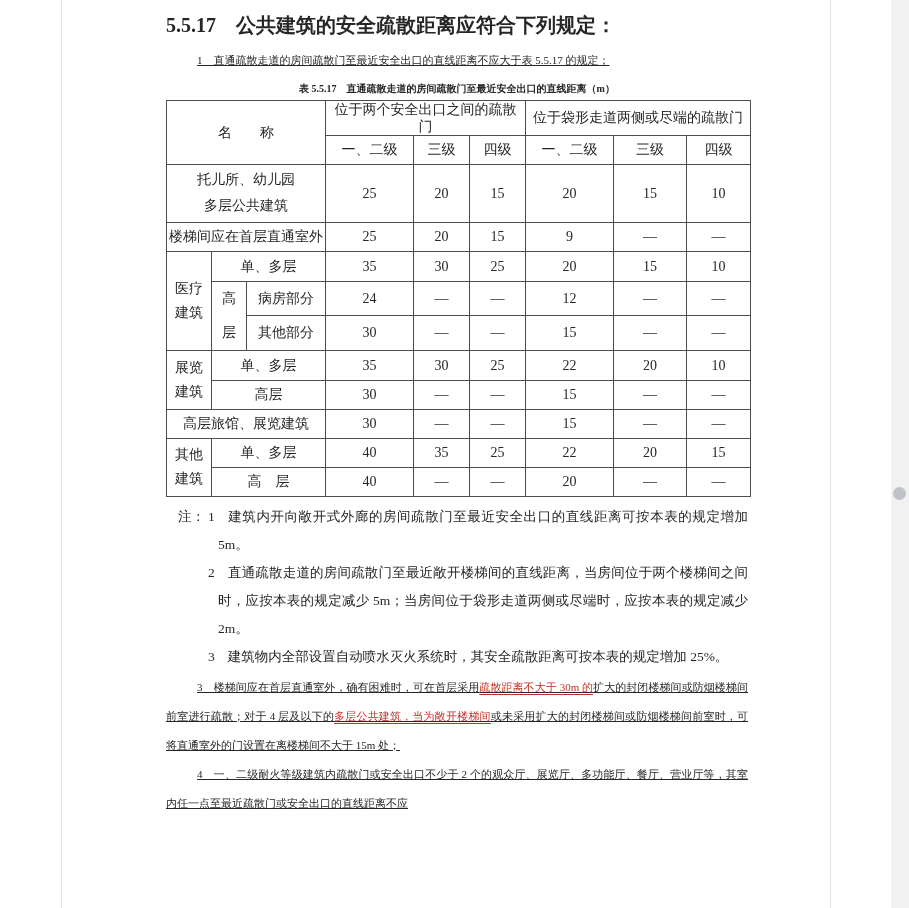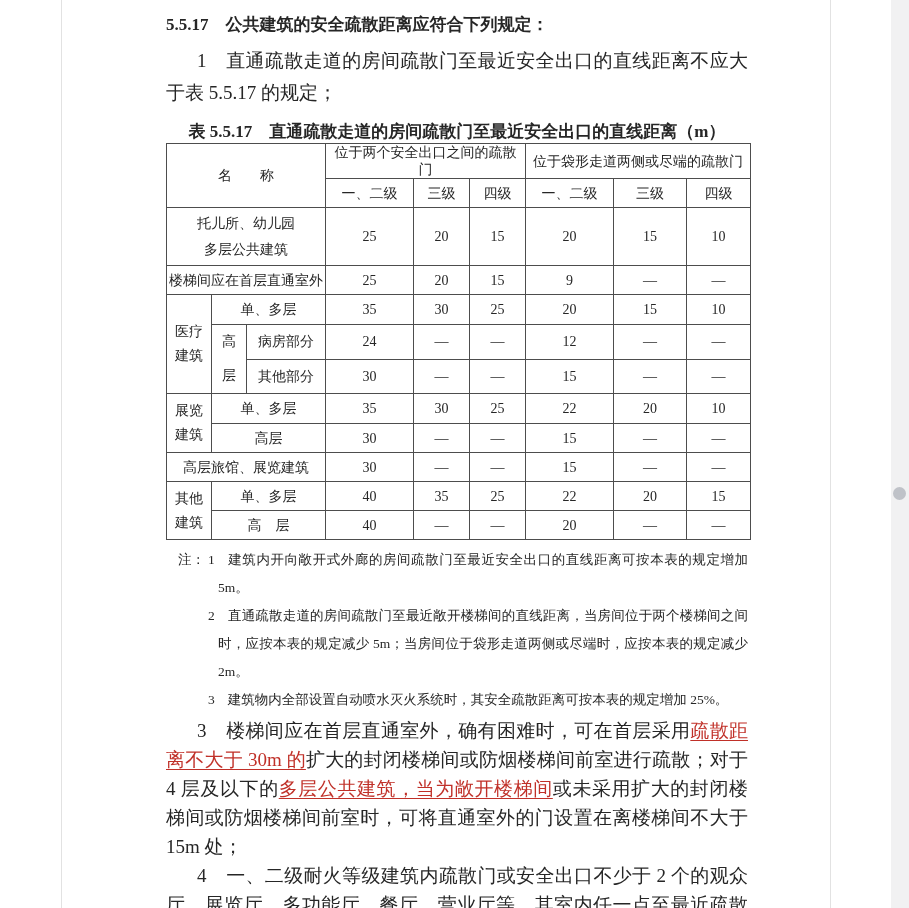--- a/index.html
+++ b/index.html
@@ -11,26 +11,26 @@
   .page-edge { position: absolute; top: 0; bottom: 0; width: 1px; background: #e2e2e2; }
   .page-edge.left  { left: 61px; }
   .page-edge.right { left: 830px; }
 
   .scroll-strip { position: absolute; top: 0; right: 0; width: 18px; height: 908px; background: #f1f1f2; }
   .scroll-thumb { position: absolute; left: 2px; top: 487px; width: 13px; height: 13px;
     border-radius: 50%; background: #bfc2c8; }
 
   .content { position: absolute; left: 166px; top: 0; width: 582px; padding-top: 13px; }
 
-  .heading { font-size: 17px; line-height: 24px; font-weight: bold; }
-
-  .para { font-size: 19px; line-height: 29px; text-align: justify; text-indent: 31px; }
+  .heading { font-size: 20px; line-height: 24px; font-weight: bold; }
+
+  .para { font-size: 11px; line-height: 29px; text-align: justify; text-indent: 31px; text-decoration: underline; }
   .para.p1 { margin-top: 8px; line-height: 31.5px; }
 
-  .caption { margin-top: 14px; font-size: 17px; line-height: 20px; font-weight: bold; text-align: center; }
+  .caption { margin-top: 2px; font-size: 10px; line-height: 20px; font-weight: bold; text-align: center; }
 
   table.dist { border-collapse: collapse; width: 585px; margin-top: 1px; table-layout: fixed; }
   table.dist th, table.dist td { border: 1px solid #4d4d4d; font-size: 14px; font-weight: normal;
     text-align: center; vertical-align: middle; padding: 0 2px; line-height: 17px; }
   table.dist { border: 1.5px solid #3f3f3f; }
   tr.h29 { height: 29px; }
   tr.h30 { height: 30px; }
   tr.h58 { height: 58px; }
   .wrap2 { display: inline-block; width: 2.2em; line-height: 24px; }
   .wrap1 { display: inline-block; width: 1.2em; line-height: 34px; }

